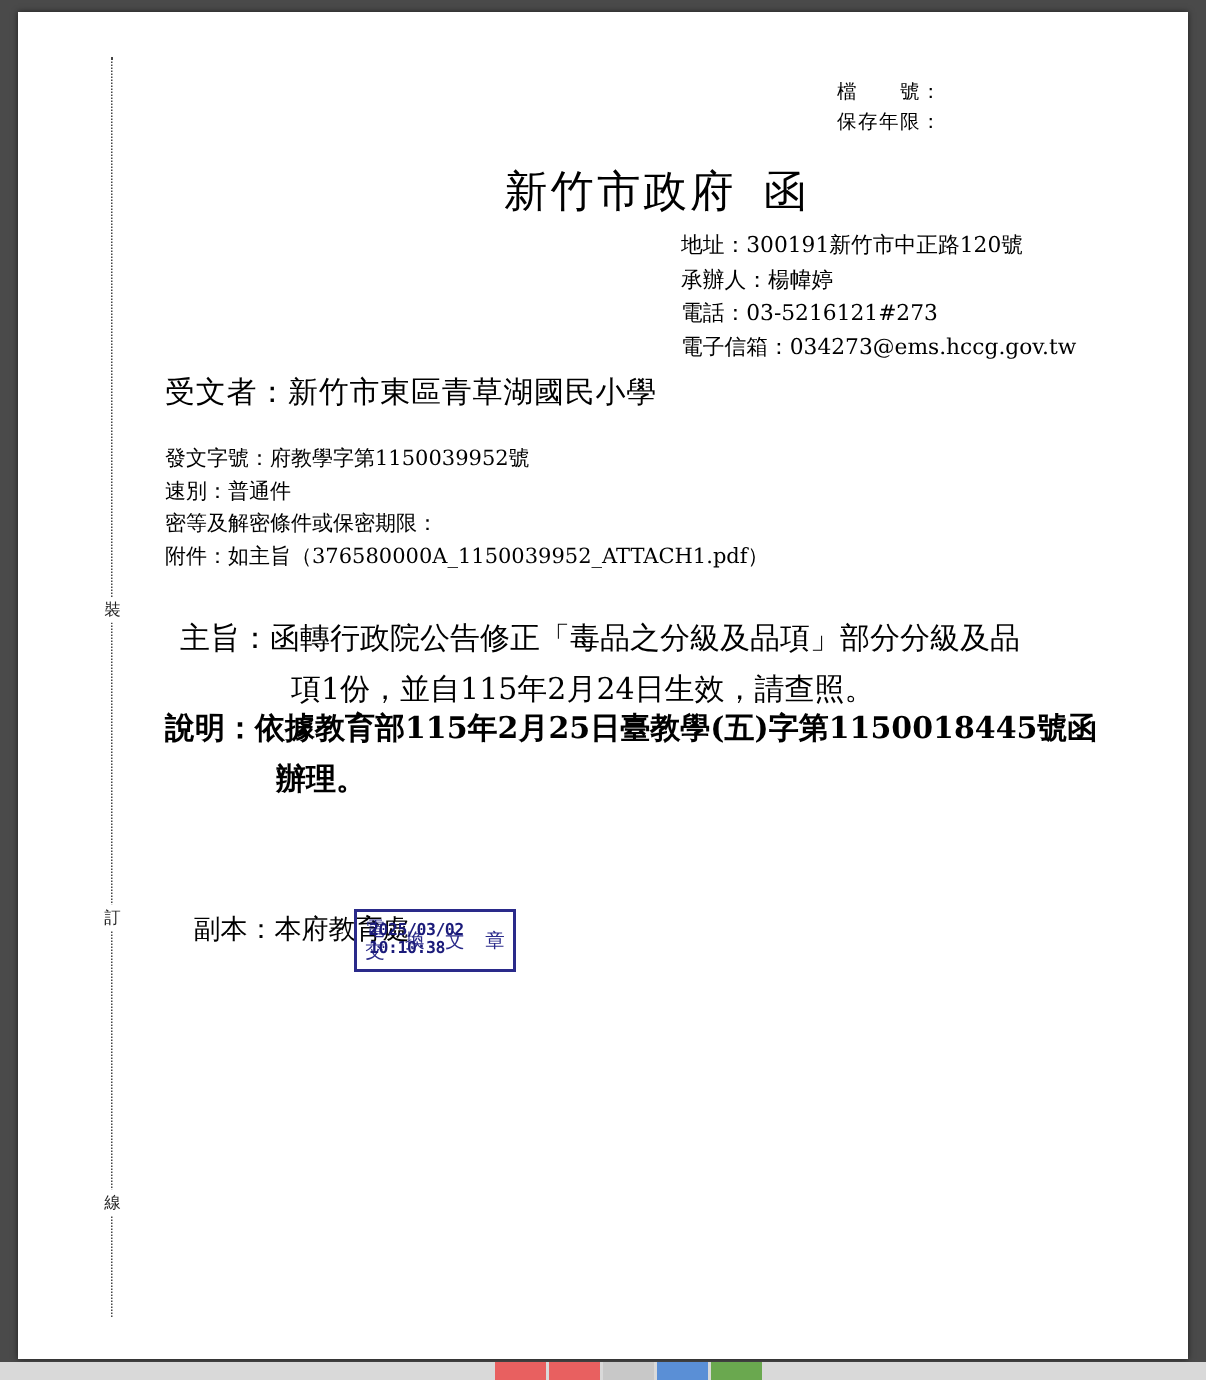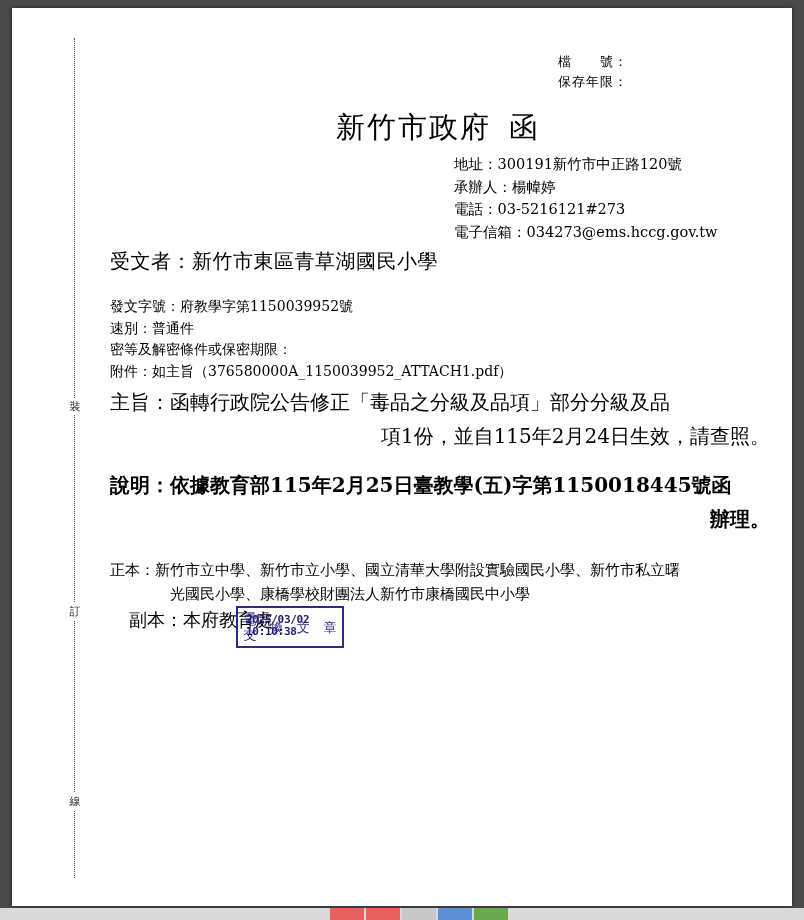--- a/index.html
+++ b/index.html
@@ -115,24 +115,24 @@
   }
   .meta div { white-space: nowrap; }
 
   .block {
     position: absolute;
     left: 22px;
     font-size: 20px;
     line-height: 34px;
     width: 660px;
   }
-  .subject { top: 377px; }
+  .subject { top: 400px; margin-left: 10px; }
   .explain { top: 460px; font-weight: bold; }
   .block .l1 { white-space: nowrap; }
-  .block .l2 { padding-left: 74px; white-space: nowrap; text-align: right; }
+  .block .l2 { padding-left: 74px; white-space: nowrap; }
 
   .dist {
     position: absolute;
     left: 22px;
     top: 550px;
     font-size: 15px;
     line-height: 24px;
     width: 660px;
   }
   .dist .l2 { padding-left: 60px; }
@@ -244,24 +244,20 @@
       <div class="block subject">
         <div class="l1"><span>主旨：</span><span>函轉行政院公告修正「毒品之分級及品項」部分分級及品</span></div>
         <div class="l2">項1份，並自115年2月24日生效，請查照。</div>
       </div>
 
       <div class="block explain">
         <div class="l1"><span>說明：</span><span>依據教育部115年2月25日臺教學(五)字第1150018445號函</span></div>
         <div class="l2">辦理。</div>
       </div>
 
-      <div class="dist">
-        <div>正本：新竹市立中學、新竹市立小學、國立清華大學附設實驗國民小學、新竹市私立曙</div>
-        <div class="l2">光國民小學、康橋學校財團法人新竹市康橋國民中小學</div>
-      </div>
 
       <div class="dist2">副本：本府教育處</div>
 
       <div class="stamp">
         <div class="chars">
           <div class="cell">
             <span>電</span>
             <span>交</span>
           </div>
           <span>換</span>

